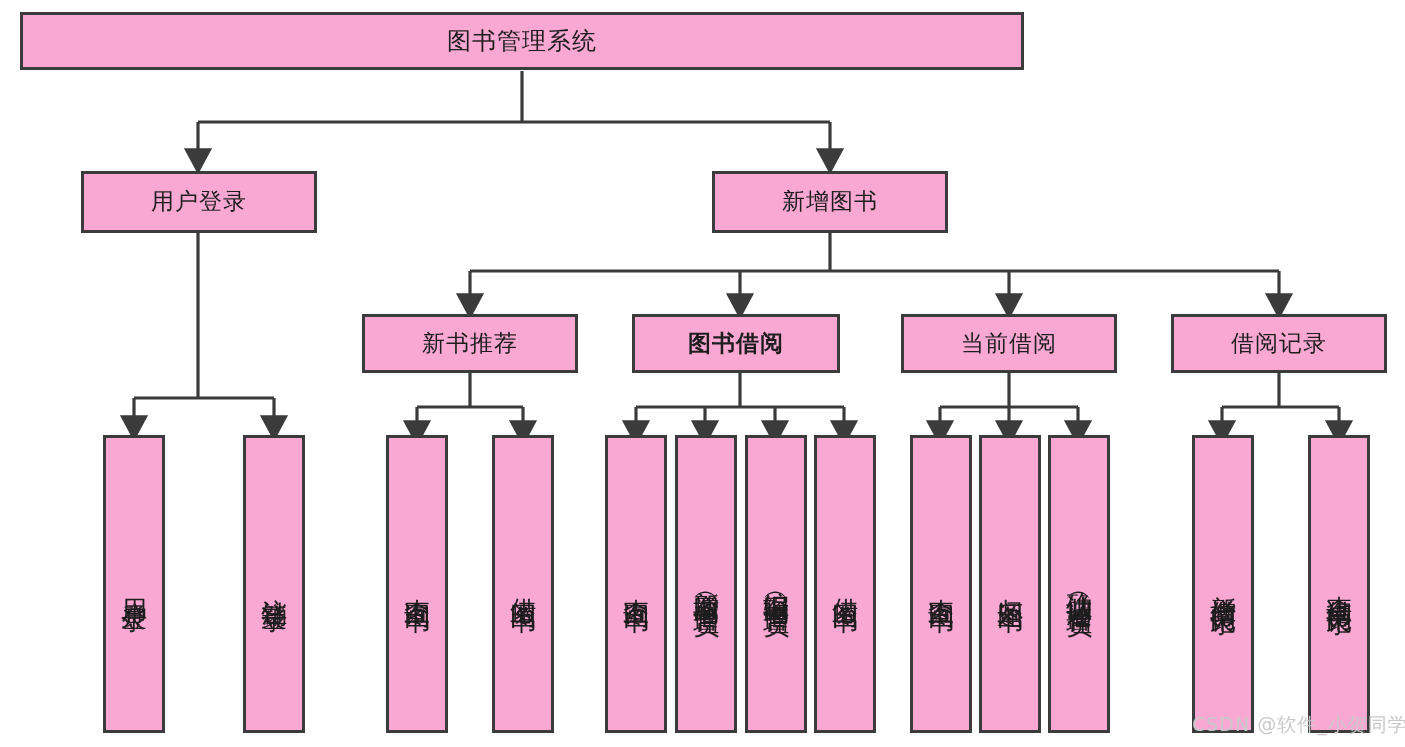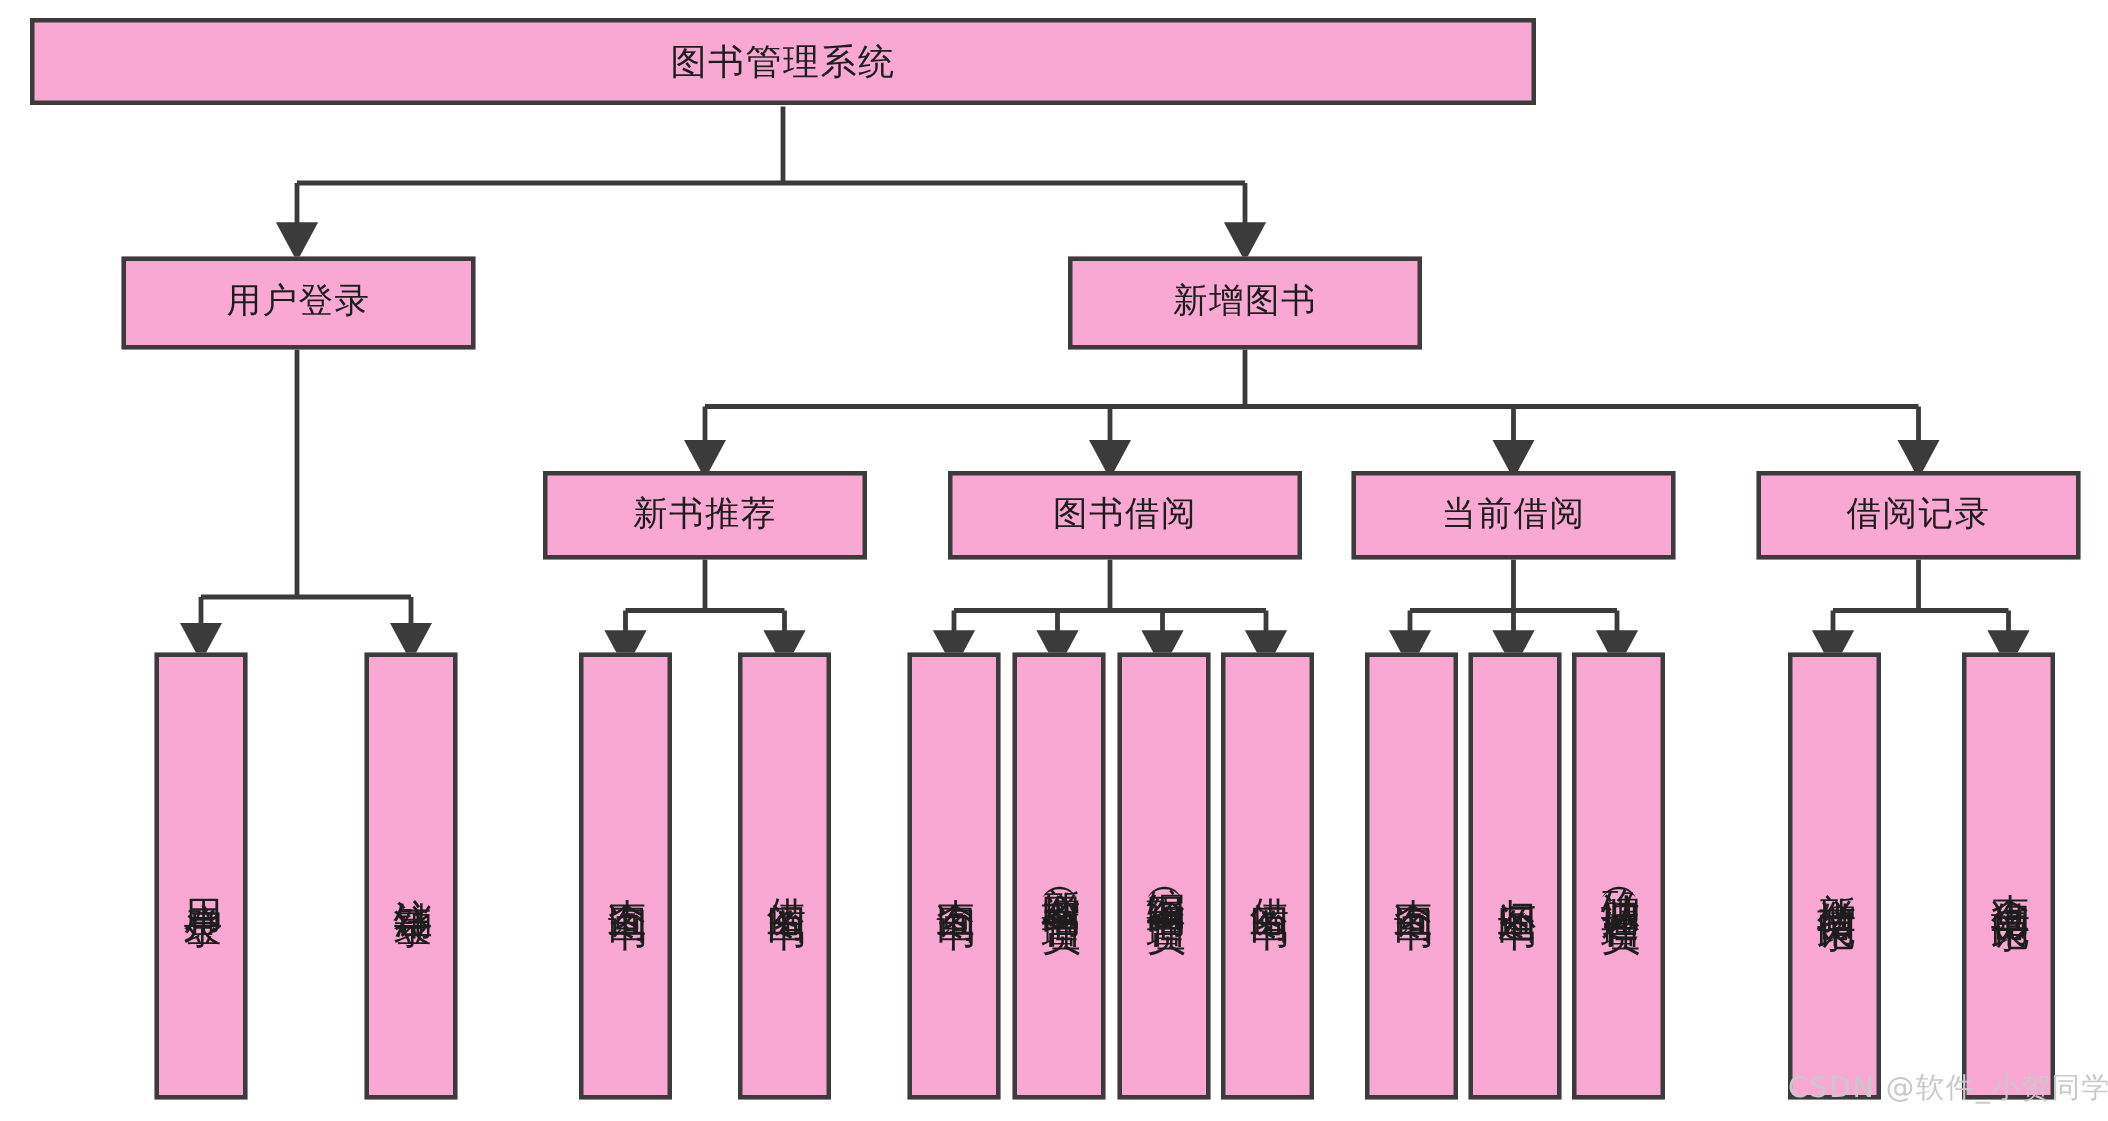--- a/index.html
+++ b/index.html
@@ -118,21 +118,21 @@
   <div class="node h" style="left:81px;top:171px;width:236px;height:62px;">
     <span class="label">用户登录</span>
   </div>
   <div class="node h" style="left:712px;top:171px;width:236px;height:62px;">
     <span class="label">新增图书</span>
   </div>
 
   <div class="node h" style="left:362px;top:314px;width:216px;height:59px;">
     <span class="label">新书推荐</span>
   </div>
-  <div class="node h" style="left:632px;top:314px;width:236px;height:59px;">
+  <div class="node h" style="left:632px;top:314px;width:208px;height:59px;font-weight:bold;">
     <span class="label">图书借阅</span>
   </div>
   <div class="node h" style="left:1171px;top:314px;width:216px;height:59px;">
     <span class="label">借阅记录</span>
   </div>
   <div class="node h" style="left:901px;top:314px;width:216px;height:59px;">
     <span class="label">当前借阅</span>
   </div>
 
   <div class="node v" style="left:103px;top:435px;width:62px;height:298px;">

